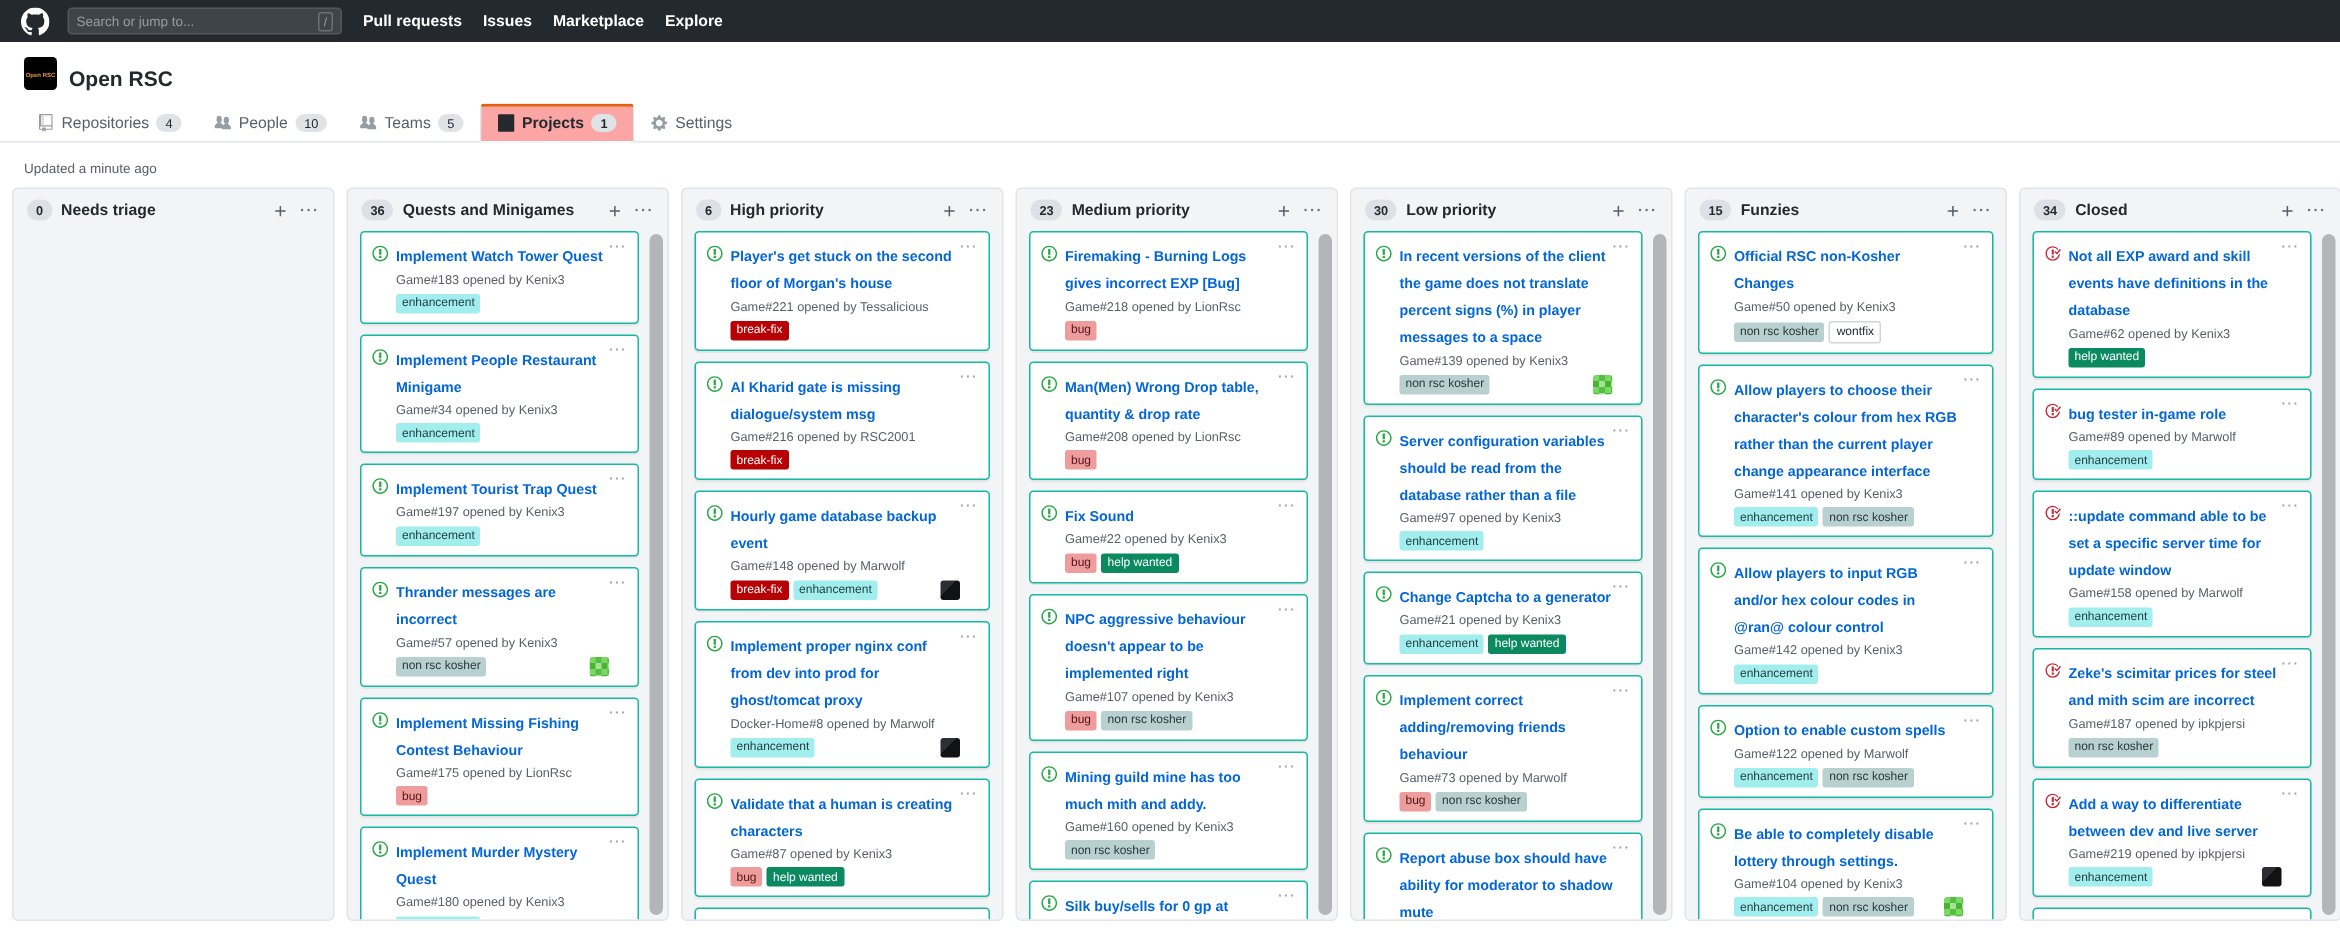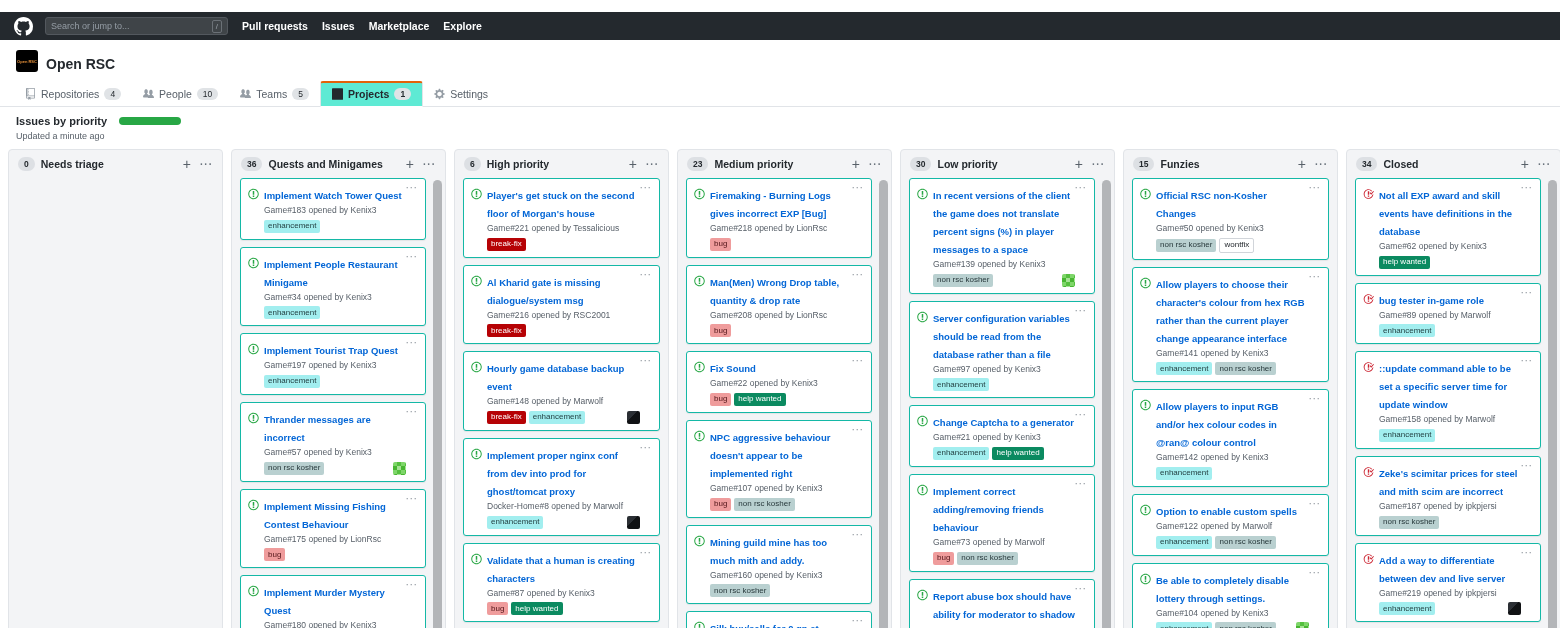--- a/index.html
+++ b/index.html
@@ -1,20 +1,20 @@
 <!DOCTYPE html>
 <html><head>
 <meta charset="utf-8">
 <style>
   * { margin:0; padding:0; box-sizing:border-box; }
   html,body { width:1560px; height:628px; overflow:hidden; background:#fff;
     font-family:"Liberation Sans", sans-serif; color:#24292e; }
 
   
-  .topbar { height:28px; background:#24292e; display:flex; align-items:center; padding:0 14px;margin-top:12px; }
+  .topbar { height:28px; background:#24292e; display:flex; align-items:center; padding:0 14px; }
   .gh-logo { width:19px; height:19px; display:flex; align-items:center; }
   .gh-logo svg { width:19px; height:19px; fill:#fff; }
   .searchbox { width:183px; height:18px; margin-left:12px; background:#3f4448;
     border:1px solid #53585e; border-radius:3px; display:flex; align-items:center; padding:0 5px; }
   .searchbox .ph { color:#959da5; font-size:9px; flex:1; white-space:nowrap; overflow:hidden; }
   .slash-hint { border:1px solid #6b7177; border-radius:2px; color:#9aa1a8; font-size:8px;
     line-height:11px; padding:0 3px; }
   .topnav { display:flex; align-items:center; margin-left:14px; gap:14px; }
   .topnav a { color:#fff; font-weight:bold; font-size:10.5px; text-decoration:none; white-space:nowrap; }
 
@@ -24,21 +24,21 @@
     align-items:center; justify-content:center; color:#e8923a; font-size:4px; font-weight:bold;
     text-align:center; overflow:hidden; }
   .org-name { font-size:14px; font-weight:bold; color:#24292e; text-decoration:none; }
 
   
   .tabsbar { display:flex; align-items:flex-end; padding-left:14px; border-bottom:1px solid #e1e4e8; height:27px; }
   .tab { display:flex; align-items:center; gap:5px; padding:5px 11px 6px; font-size:10.5px;
     color:#586069; cursor:pointer; white-space:nowrap; }
   .tab svg { width:11px; height:12px; fill:#959da5; }
   .tab .cnt { background:#e0e3e6; border-radius:10px; font-size:8.5px; padding:1px 6px; color:#24292e; }
-  .tab.active { background:#5eead4; border:1px solid #e1e4e8; border-bottom:1px solid #fff;
+  .tab.active { background:#fca5a5; border:1px solid #e1e4e8; border-bottom:1px solid #fff;
     border-top:2px solid #e36209; border-radius:3px 3px 0 0; font-weight:bold; color:#24292e; margin-bottom:-1px; }
   .tab.active svg { fill:#24292e; }
 
   
   .projmeta { padding:8px 16px 4px; }
   .projrow { display:flex; align-items:center; }
   .proj-title { font-size:11px; font-weight:bold; }
   .progress { width:62px; height:8px; border-radius:4px; margin-left:12px; overflow:hidden; background:#e1e4e8; }
   .progress .fill { height:100%; }
   .updated { font-size:9px; color:#586069; margin-top:4px; }
@@ -133,26 +133,20 @@
     </div>
     <div class="tab">
       <svg viewBox="0 0 14 16">
         <path d="M14 8.77v-1.6l-1.94-.64-.45-1.09.88-1.84-1.13-1.13-1.81.91-1.09-.45-.69-1.92h-1.6l-.63 1.94-1.11.45-1.84-.88-1.13 1.13.91 1.81-.45 1.09L0 7.23v1.59l1.94.64.45 1.09-.88 1.84 1.13 1.13 1.81-.91 1.09.45.69 1.92h1.59l.63-1.94 1.11-.45 1.84.88 1.13-1.13-.92-1.81.47-1.09L14 8.75v.02zM7 11c-1.66 0-3-1.34-3-3s1.34-3 3-3 3 1.34 3 3-1.34 3-3 3z"></path>
       </svg>
       <span>Settings</span>
     </div>
   </div>
 
 <div class="projmeta">
-  <div class="projrow">
-    <span class="proj-title">Issues by priority</span>
-    <span class="progress">
-        <span class="fill" id="progress-fill" style="width: 100%; background: rgb(40, 167, 69); display: block;"></span>
-      </span>
-  </div>
   <div class="updated">Updated a minute ago</div>
 </div>
 
 <div class="board" id="board">
     <div class="column">
       <div class="col-header">
         <span class="col-count">0</span>
         <span class="col-title">Needs triage</span>
         <span class="col-actions">
           <span class="col-plus">+</span>

